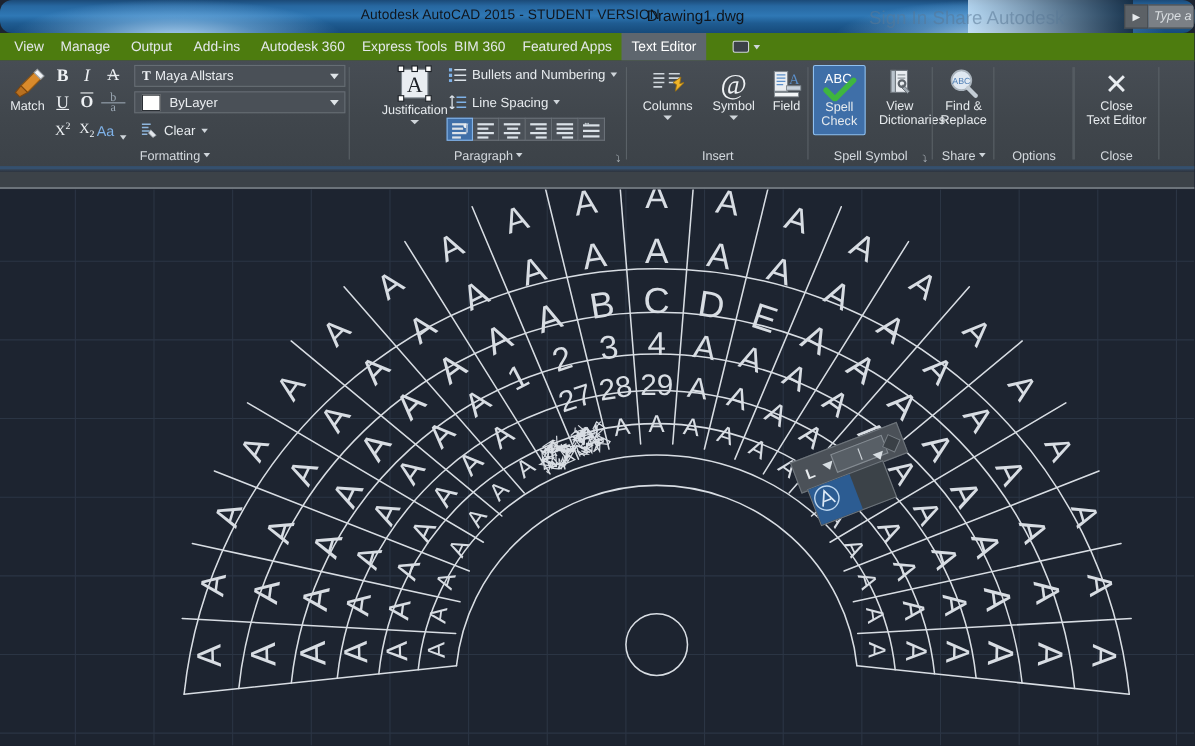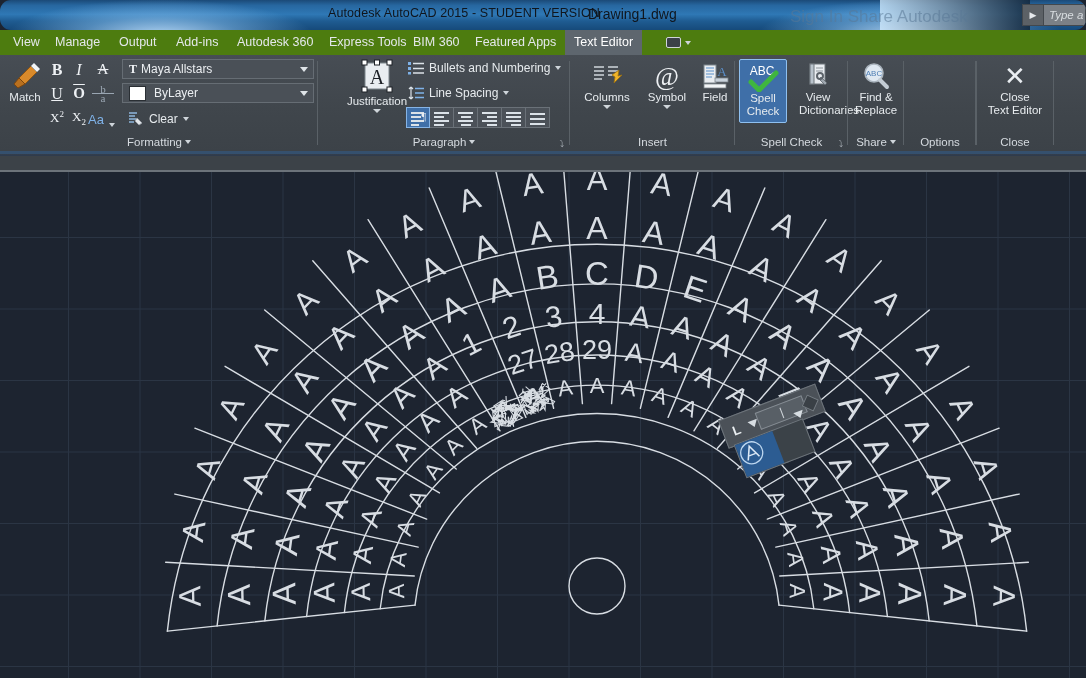--- a/index.html
+++ b/index.html
@@ -330,21 +330,21 @@
             <rect x="7" y="3" width="15" height="20" fill="#e9edf1" stroke="#6f767d"></rect>
             <rect x="7" y="3" width="4" height="20" fill="#b9c3cc" stroke="#6f767d"></rect>
             <path d="M13 7h7M13 10h7" stroke="#8d959c" stroke-width="1.2"></path>
             <path d="M18 16 l6 6 -2 2 -6 -6 z" fill="#9fa8b0" stroke="#5d646b" stroke-width=".8"></path>
             <circle cx="17" cy="15" r="3" fill="none" stroke="#5d646b" stroke-width="2"></circle>
           </svg>
           <span style="display:block;">View</span>
           <span style="display:block;margin-left:12px;">Dictionaries</span>
         </div>
       </div>
-      <div class="plabel">Spell Check</div>
+      <div class="plabel">Spell Symbol</div>
       <div class="pdiag" style="right:5px;">⤵</div>
       <div class="pdiv" style="right:0;"></div>
     </div>
 
     <div class="panel" style="left:848px;width:56px;">
       <div class="pbody">
         <div class="bigbtn" style="left:0;top:6px;width:56px;">
           <svg class="glyph" width="34" height="30" viewBox="0 0 34 30">
             <circle cx="15" cy="12" r="9" fill="#dfe8f1" stroke="#aab4bd" stroke-width="1.6"></circle>
             <text x="15" y="15" font-family="Liberation Sans, sans-serif" font-size="8" fill="#4f7fb5" text-anchor="middle">ABC</text>

